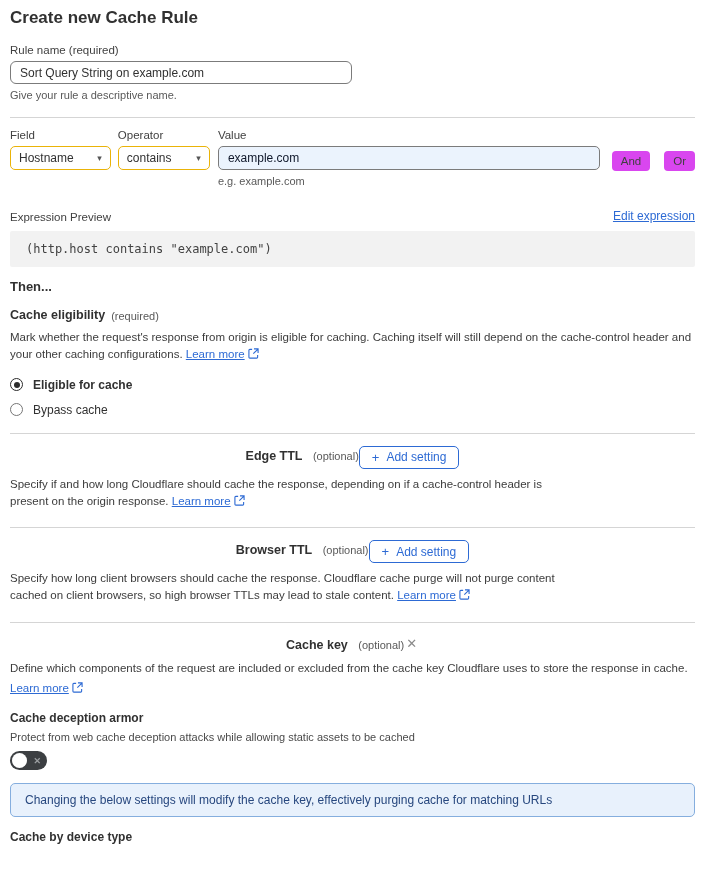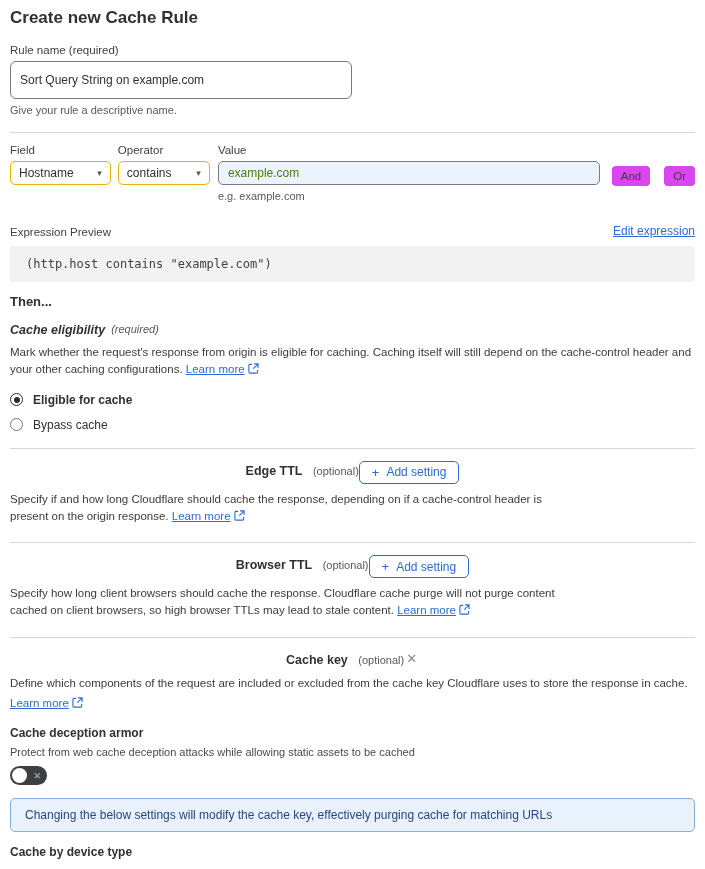--- a/index.html
+++ b/index.html
@@ -8,21 +8,21 @@
     font-family: "Liberation Sans", sans-serif;
     color:#313131;
     width:705px;
   }
   .container { padding: 8px 10px 14px 10px; }
 
   .page-title { font-size:17px; font-weight:bold; margin:0 0 16px 0; }
 
   .field-label { font-size:11.5px; color:#414141; margin-bottom:5px; }
   .text-input {
-    height:38px; width:342px; border:1px solid #7b7b7b; border-radius:6px;
+    height:23px; width:342px; border:1px solid #7b7b7b; border-radius:6px;
     padding:0 9px; font-size:12px; font-family:"Liberation Sans",sans-serif;
     color:#313131; background:#fff; outline:none;
   }
   .help-text { font-size:11px; color:#595959; margin-top:5px; }
 
   hr.divider { border:none; border-top:1px solid #d5d5d5; margin:16px 0 0 0; }
 
   .section-heading { font-size:13px; font-weight:bold; margin:12px 0 0 0; }
 
   
@@ -32,21 +32,21 @@
   .col-operator { width:94px; margin-right:8px; }
   .col-value { width:390px; }
   .select {
     height:24px; border:1px solid #eab308; border-radius:5px; background:#fff;
     display:flex; align-items:center; justify-content:space-between;
     padding:0 8px; font-size:12px; cursor:pointer;
   }
   .caret { font-size:9px; color:#555; }
   .value-input {
     height:24px; width:100%; border:1px solid #7b7b7b; border-radius:5px;
-    background:#ebf3fd; padding:0 9px; font-size:12px; color:#4d7c0f;
+    background:#ebf3fd; padding:0 9px; font-size:12px; color:#0f172a;
     font-family:"Liberation Sans",sans-serif; outline:none;
   }
   .value-hint { font-size:11px; color:#595959; margin-top:5px; }
   .chip-btn {
     background:#d946ef; border:none; border-radius:4px; height:20px;
     padding:0 9px; font-size:11.5px; color:#3f3f3f; cursor:pointer;
     font-family:"Liberation Sans",sans-serif;
   }
   .chip-and { margin-left:12px; margin-top:22px; }
   .chip-or  { margin-left:14px; margin-top:22px; }
@@ -54,21 +54,21 @@
   .expr-row { display:flex; justify-content:space-between; align-items:flex-end; margin-top:22px; }
   .expr-label { font-size:11.5px; color:#414141; }
   a.link { color:#2d6ad4; text-decoration:underline; font-size:12px; cursor:pointer; }
   a.link-sm { font-size:11.5px; }
   .code-block {
     margin-top:8px; background:#f2f2f2; border-radius:2px;
     padding:11px 16px; font-family:"DejaVu Sans Mono", monospace;
     font-size:12px; color:#424242;
   }
 
-  .sub-title-row { display:flex; align-items:flex-start; margin-top:14px;font-style:italic; }
+  .sub-title-row { display:flex; align-items:flex-end; margin-top:14px; }
   .sub-title { font-size:12.5px; font-weight:bold; }
   .title-note { font-size:11px; color:#595959; margin-left:6px; }
   .desc { font-size:11.5px; color:#3c3c3c; line-height:1.5; margin:7px 0 0 0; }
   .desc-narrow { max-width:562px; }
   .ext-icon { display:inline-block; vertical-align:-1px; margin-left:3px; }
 
   
   .radio-row { display:flex; align-items:center; margin-top:13px; cursor:pointer; }
   .radio-row + .radio-row { margin-top:11px; }
   .radio {

